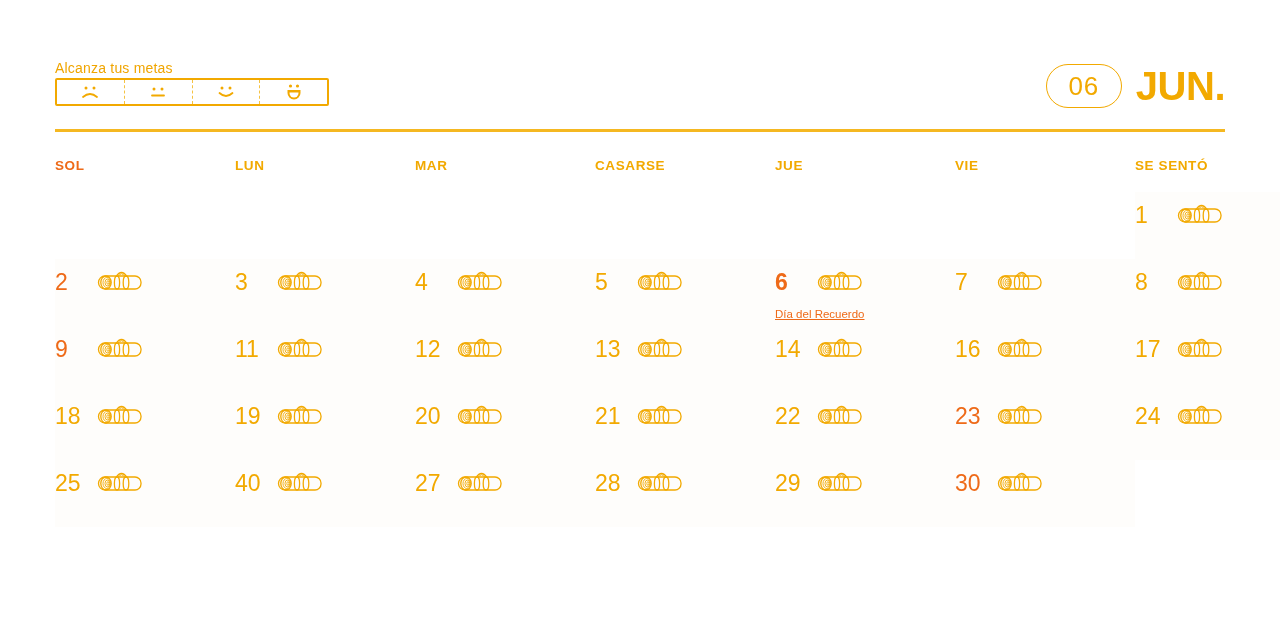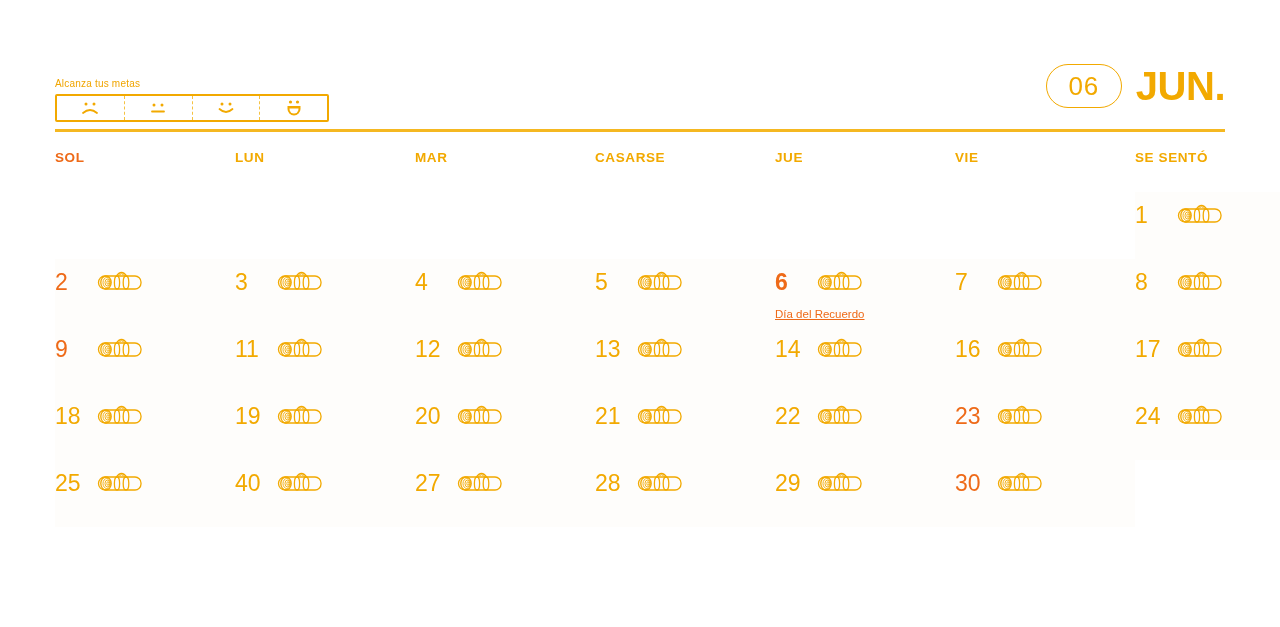--- a/index.html
+++ b/index.html
@@ -32,27 +32,26 @@
     width: 1170px;
     height: 70px;
   }
 
   .goals-block {
     position: absolute;
     left: 0;
     top: 0;
   }
   .goals-label {
-    font-size: 10px;
+    font-size: 14px;
     color: #F0A500;
     letter-spacing: 0.2px;
     line-height: 12px;
     margin-bottom: 4px;
     white-space: nowrap;
-    margin-top: 16px;
   }
   .mood-box {
     width: 274px;
     height: 28px;
     border: 2px solid #F2A900;
     border-radius: 2px;
     display: flex;
     background: #fff;
     box-sizing: border-box;
   }
@@ -103,21 +102,21 @@
     top: 129px;
     width: 1170px;
     height: 2.5px;
     background: #F5B821;
   }
 
   
   .daynames {
     position: absolute;
     left: 55px;
-    top: 150px;
+    top: 158px;
     width: 1180px;
     display: grid;
     grid-template-columns: repeat(7, 180px);
   }
   .dayname {
     font-size: 13.5px;
     font-weight: bold;
     color: #F2A900;
     letter-spacing: 0.6px;
   }

